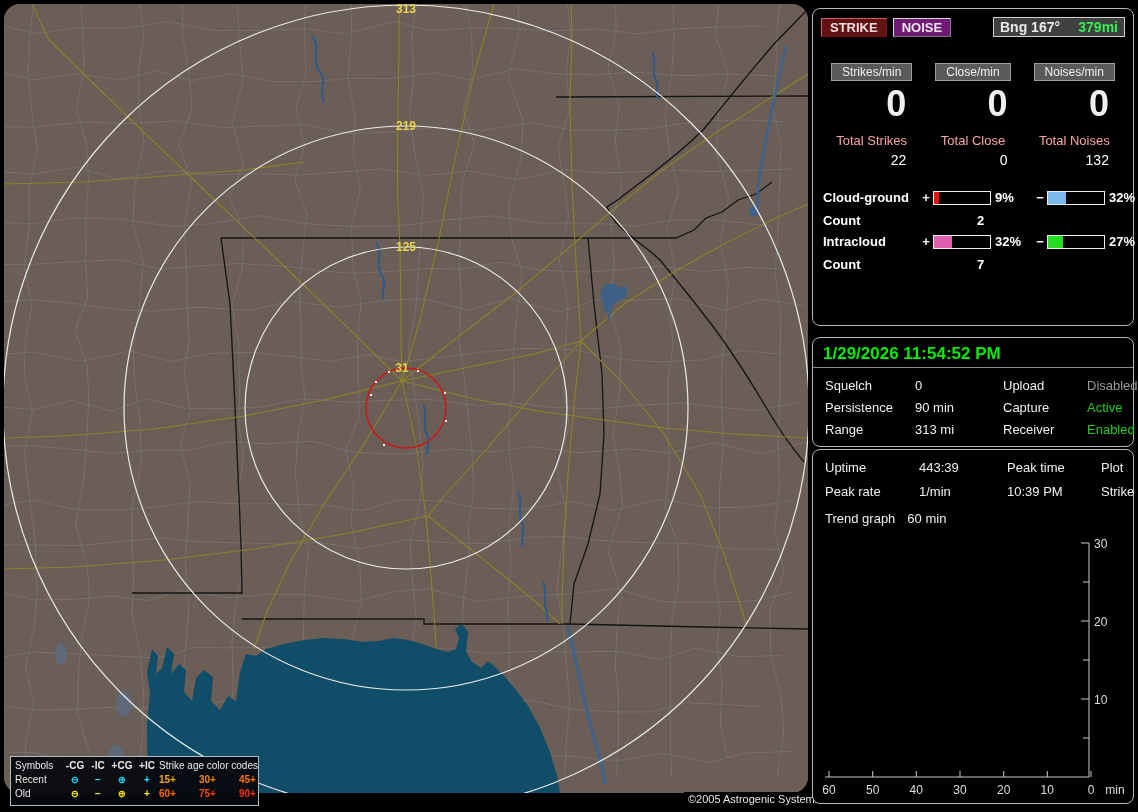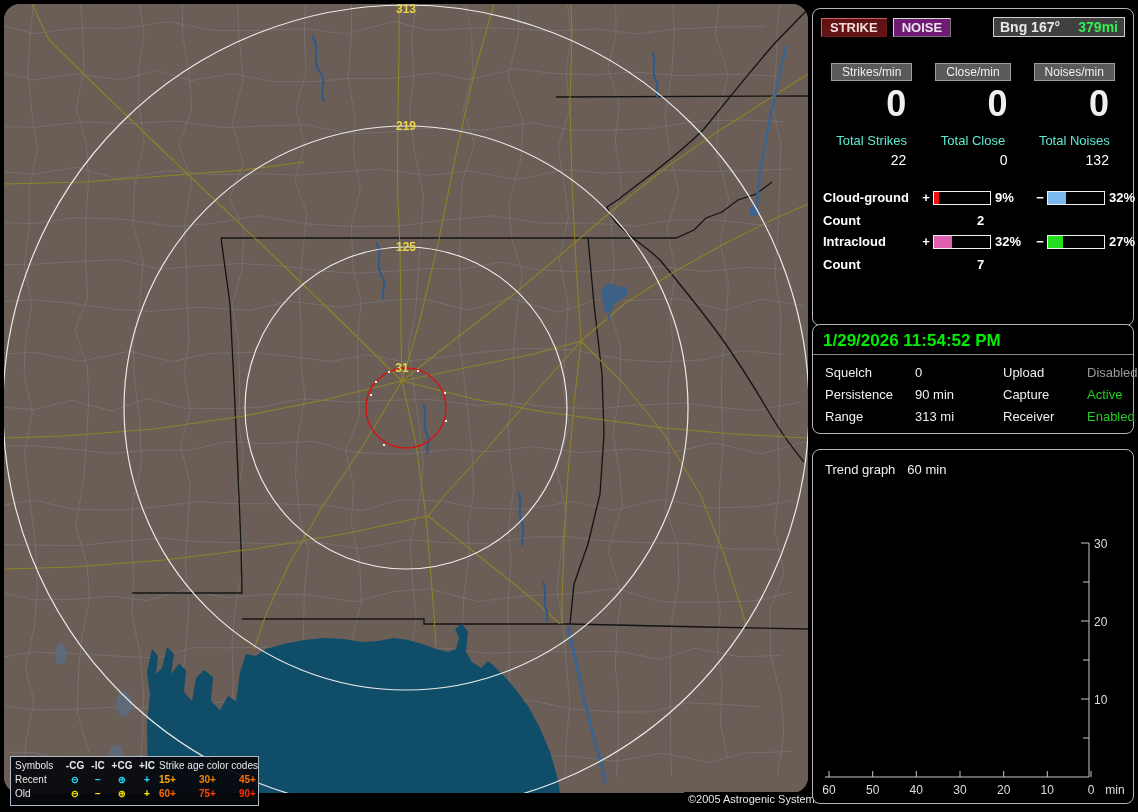--- a/index.html
+++ b/index.html
@@ -12,35 +12,35 @@
   #legend{position:absolute;left:10px;top:756px;width:247px;height:48px;background:rgba(8,9,13,.93);
           border:1px solid #aebcc6;font-size:10px;line-height:14px;}
   #legend .lg{display:grid;grid-template-columns:48px 24px 22px 26px 24px 40px 40px 40px;padding:2px 3px 0 4px;}
   #legend .hd{color:#e9e9e9;}
   #legend .sym{text-align:center;font-weight:bold;}
   #legend .age{font-weight:bold;}
   #legend .span3{grid-column:6 / span 3;color:#e9e9e9;}
   
   .panelbox{position:absolute;left:812px;width:322px;background:#000;border:1px solid #b5b5b5;border-radius:8px;box-sizing:border-box;}
   #box1{top:8px;height:318px;}
-  #box2{top:324px;height:110px;}
+  #box2{top:337px;height:110px;}
   #box3{top:449px;height:355px;}
   .toprow{display:flex;align-items:center;margin:8px 8px 0 8px;}
   .btn{font-weight:bold;font-size:13px;padding:1px 8px;cursor:default;}
   #strikeBtn{background:#611212;color:#f1dcdc;border:1px solid;border-color:#d06060 #701818 #701818 #d06060;}
   #noiseBtn{background:#701a75;color:#e6e6e6;border:1px solid;border-color:#d8d8d8 #777 #777 #d8d8d8;margin-left:6px;}
   #bngBox{margin-left:auto;border:1px solid #cfcfcf;background:#404040;display:flex;width:118px;justify-content:space-between;
           font-weight:bold;font-size:14px;padding:1px 6px;}
   #bngBox .dist{color:#33ee55;}
   .ratecols{display:flex;margin:26px 8px 0 8px;}
   .ratecol{width:33.33%;}
   .chip{display:block;margin:0 auto;width:max-content;background:#5a5a5a;border:1px solid #9e9e9e;color:#efefef;
         font-size:12px;padding:1px 10px;}
   .bigzero{font-size:36px;font-weight:bold;color:#efefef;text-align:right;padding-right:16px;margin-top:2px;}
-  .totlabel{font-size:13px;color:#5eead4;text-align:center;margin-top:8px;}
+  .totlabel{font-size:13px;color:#fca5a5;text-align:center;margin-top:8px;}
   .totval{font-size:14px;color:#fff;text-align:right;padding-right:16px;margin-top:4px;}
   .distwrap{margin:22px 10px 0 10px;}
   .disttitle{font-size:13px;color:#cfcfcf;border-bottom:1px solid #9a9a9a;padding-bottom:3px;}
   .distgrid{display:grid;grid-template-columns:96px 14px 58px 42px 14px 58px 38px;align-items:center;margin-top:10px;font-size:13px;}
   .distgrid .lbl{font-weight:bold;color:#fff;}
   .distgrid .sign{font-weight:bold;color:#fff;text-align:center;}
   .bar{height:12px;border:1px solid #efefef;background:#000;}
   .bar>div{height:100%;}
   .pct{font-weight:bold;color:#fff;padding-left:4px;}
   .cnt{font-weight:bold;color:#fff;}
@@ -293,20 +293,31 @@
     <div style="color: rgb(34, 204, 34);">Active</div>
 
     <div>Range</div>
     <div>313 mi</div>
     <div>Receiver</div>
     <div style="color: rgb(34, 204, 34);">Enabled</div>
   </div>
 </div>
 
 <div id="box3" class="panelbox">
+  <div class="statsgrid">
+    <div>Uptime</div>
+    <div>443:39</div>
+    <div>Peak time</div>
+    <div>Plot</div>
+
+    <div>Peak rate</div>
+    <div>1/min</div>
+    <div>10:39 PM</div>
+    <div>Strike</div>
+  </div>
   <div class="trendrow">
     <span>Trend graph</span>
     <span>60 min</span>
   </div>
   <svg id="trendsvg" width="312" height="264" viewBox="0 0 312 264">
     <path class="axis" d="M 270,7 L 270,241 L 6,241"></path>
 
     <path class="axis" d="M 262,7 H 270 M 262,85 H 270 M 262,163 H 270 M 264,46 H 270 M 264,124 H 270 M 264,202 H 270"></path>
 
     <path class="axis" d="M 10,235 V 241 M 53.7,235 V 241 M 97.3,235 V 241 M 141,235 V 241 M 184.7,235 V 241 M 228.3,235 V 241 M 272,235 V 241"></path>

